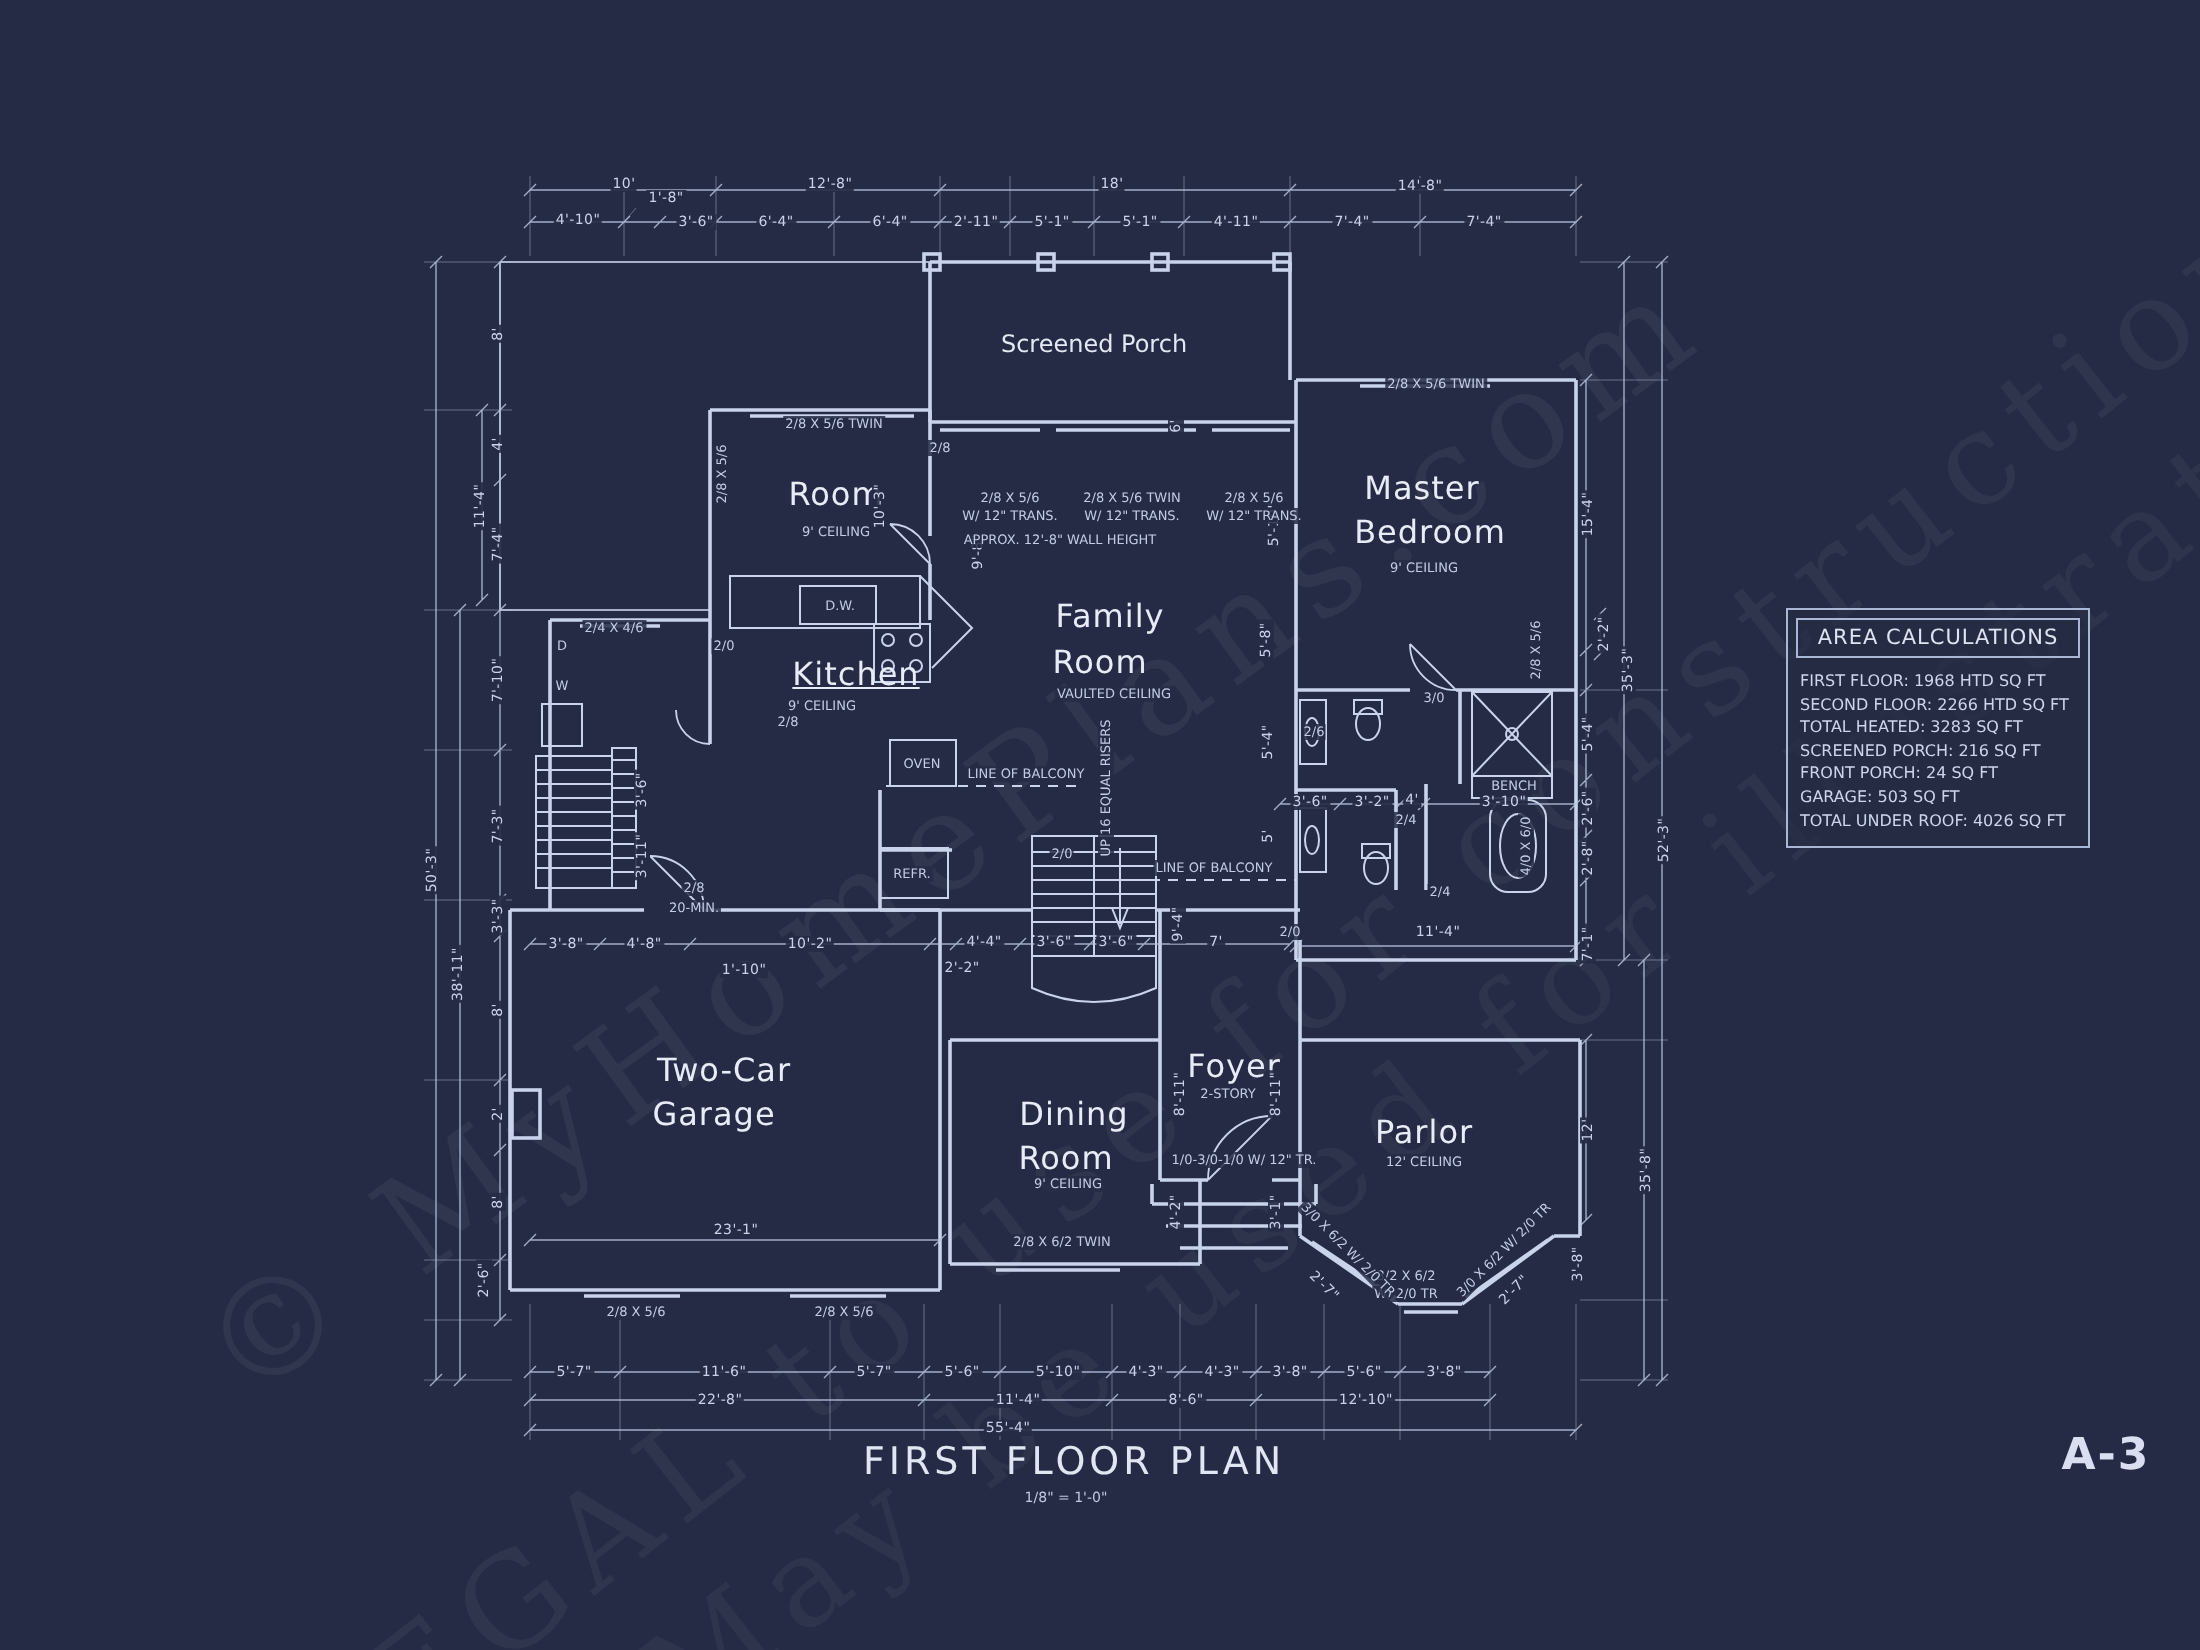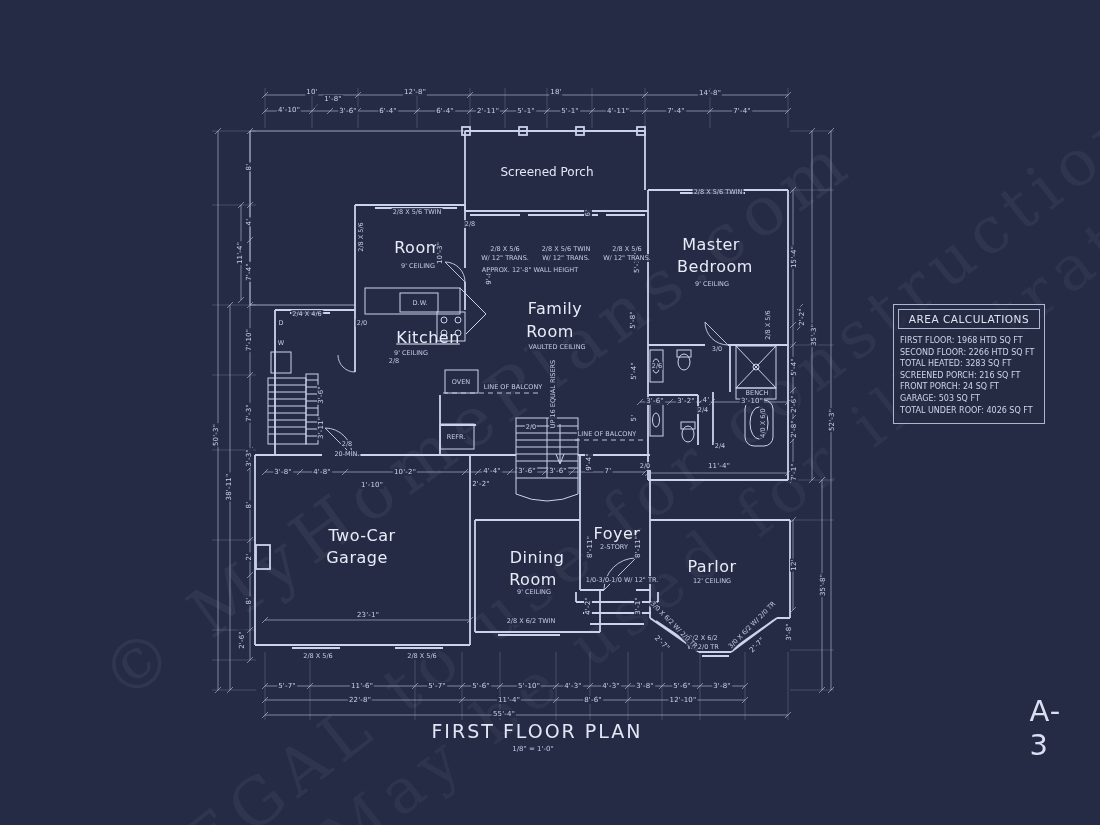--- a/index.html
+++ b/index.html
@@ -11,21 +11,21 @@
   .lbl{position:absolute;color:#c9d2e8;transform:translate(-50%,-50%);white-space:nowrap;}
   .dim{font-size:7px;letter-spacing:.2px;background:rgba(38,43,69,.92);padding:0 1px;}
   .sub{font-size:6.5px;color:#c3cce4;background:rgba(38,43,69,.85);padding:0 1px;}
   .room{font-size:16px;color:#e7ecf8;letter-spacing:.5px;}
   .room-md{font-size:12px;color:#e2e8f5;}
   .plan-title{position:absolute;left:537px;top:731px;transform:translate(-50%,-50%);
       font-size:19px;letter-spacing:2px;color:#e0e6f4;}
   .plan-scale{position:absolute;left:533px;top:749px;transform:translate(-50%,-50%);
       font-size:7px;color:#bfc8e0;}
   .sheet-no{position:absolute;left:1053px;top:728px;transform:translate(-50%,-50%);
-      font-size:29px;color:#d9dff0;letter-spacing:1px;}
+      font-size:22px;color:#d9dff0;letter-spacing:1px;font-weight:bold;}
   #area-box{position:absolute;left:893px;top:304px;width:150px;border:1px solid #aab6d4;
       color:#ccd5ea;background:rgba(38,43,69,.6);}
   #area-title{margin:4px;border:1px solid #aab6d4;text-align:center;font-size:10.5px;
       padding:3px 2px;letter-spacing:.5px;color:#dde3f2;}
   #area-rows{padding:2px 6px 7px;font-size:8px;line-height:1.45;}
 </style>
 </head>
 <body>
 
 <div id="stage">

